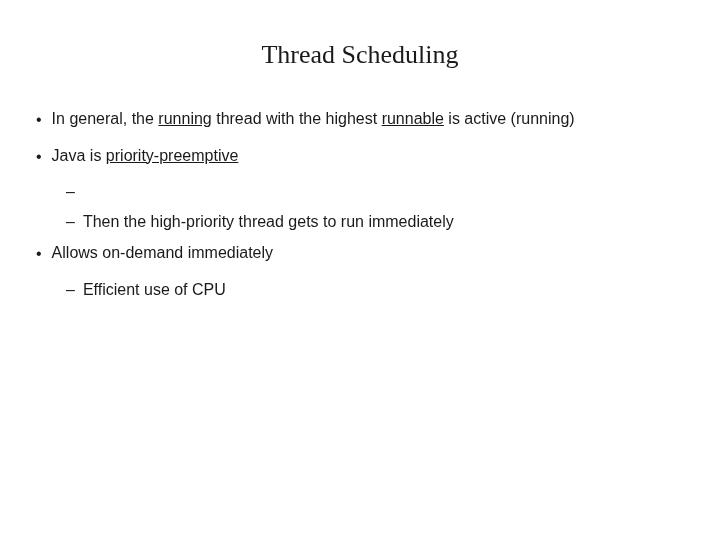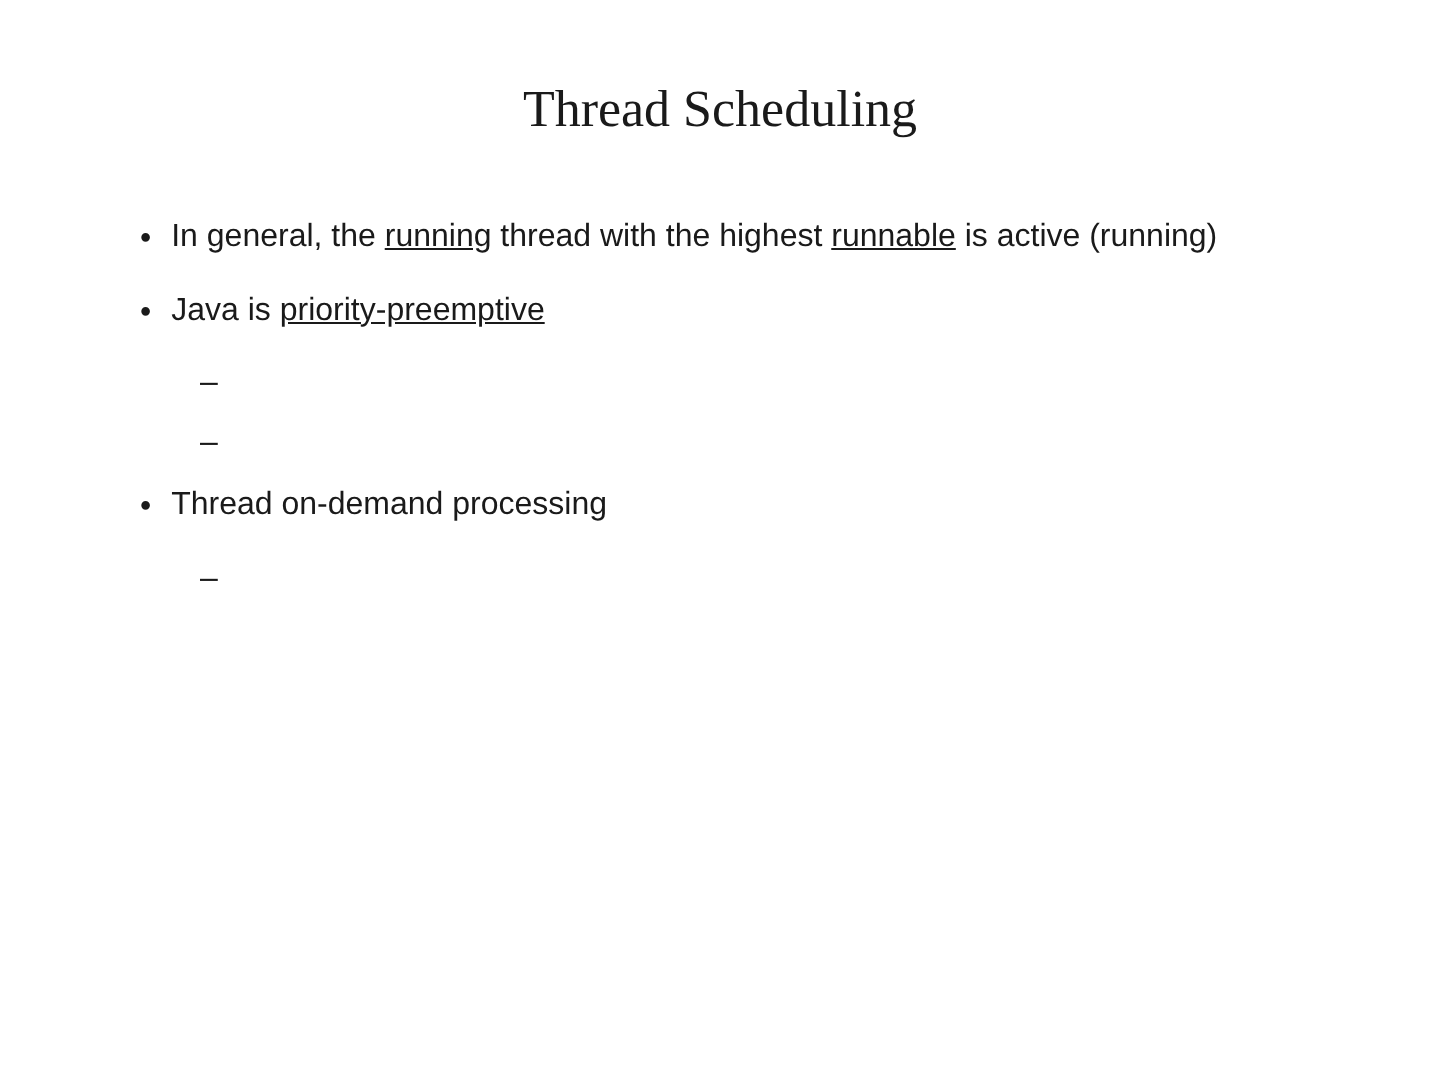--- a/index.html
+++ b/index.html
@@ -13,21 +13,21 @@
       height: 540px;
       background: #ffffff;
       font-family: 'Georgia', serif;
       color: #1a1a1a;
       overflow: hidden;
     }
 
     .slide-container {
       width: 720px;
       height: 384px;
-      padding: 40px 70px;
+      padding: 40px 36px;
       display: flex;
       flex-direction: column;
     }
 
     .slide-title {
       text-align: center;
       font-size: 26px;
       font-weight: normal;
       margin-bottom: 36px;
       font-family: 'Georgia', serif;
@@ -92,27 +92,29 @@
         Java is <span class="underline">priority-preemptive</span>
       </span>
     </div>
 
     <div class="sub-item">
       <span class="dash">–</span>
     </div>
 
     <div class="sub-item">
       <span class="dash">–</span>
+      <span>Then the high-priority thread gets to run immediately</span>
     </div>
 
     <div class="bullet-item" style="margin-top: 6px;">
       <span class="bullet-dot">•</span>
       <span class="bullet-text">
-        Thread on-demand processing
+        Allows on-demand immediately
       </span>
     </div>
 
     <div class="sub-item">
       <span class="dash">–</span>
+      <span>Efficient use of CPU</span>
     </div>
 
   </div>
 </div>
 
 </body></html>

